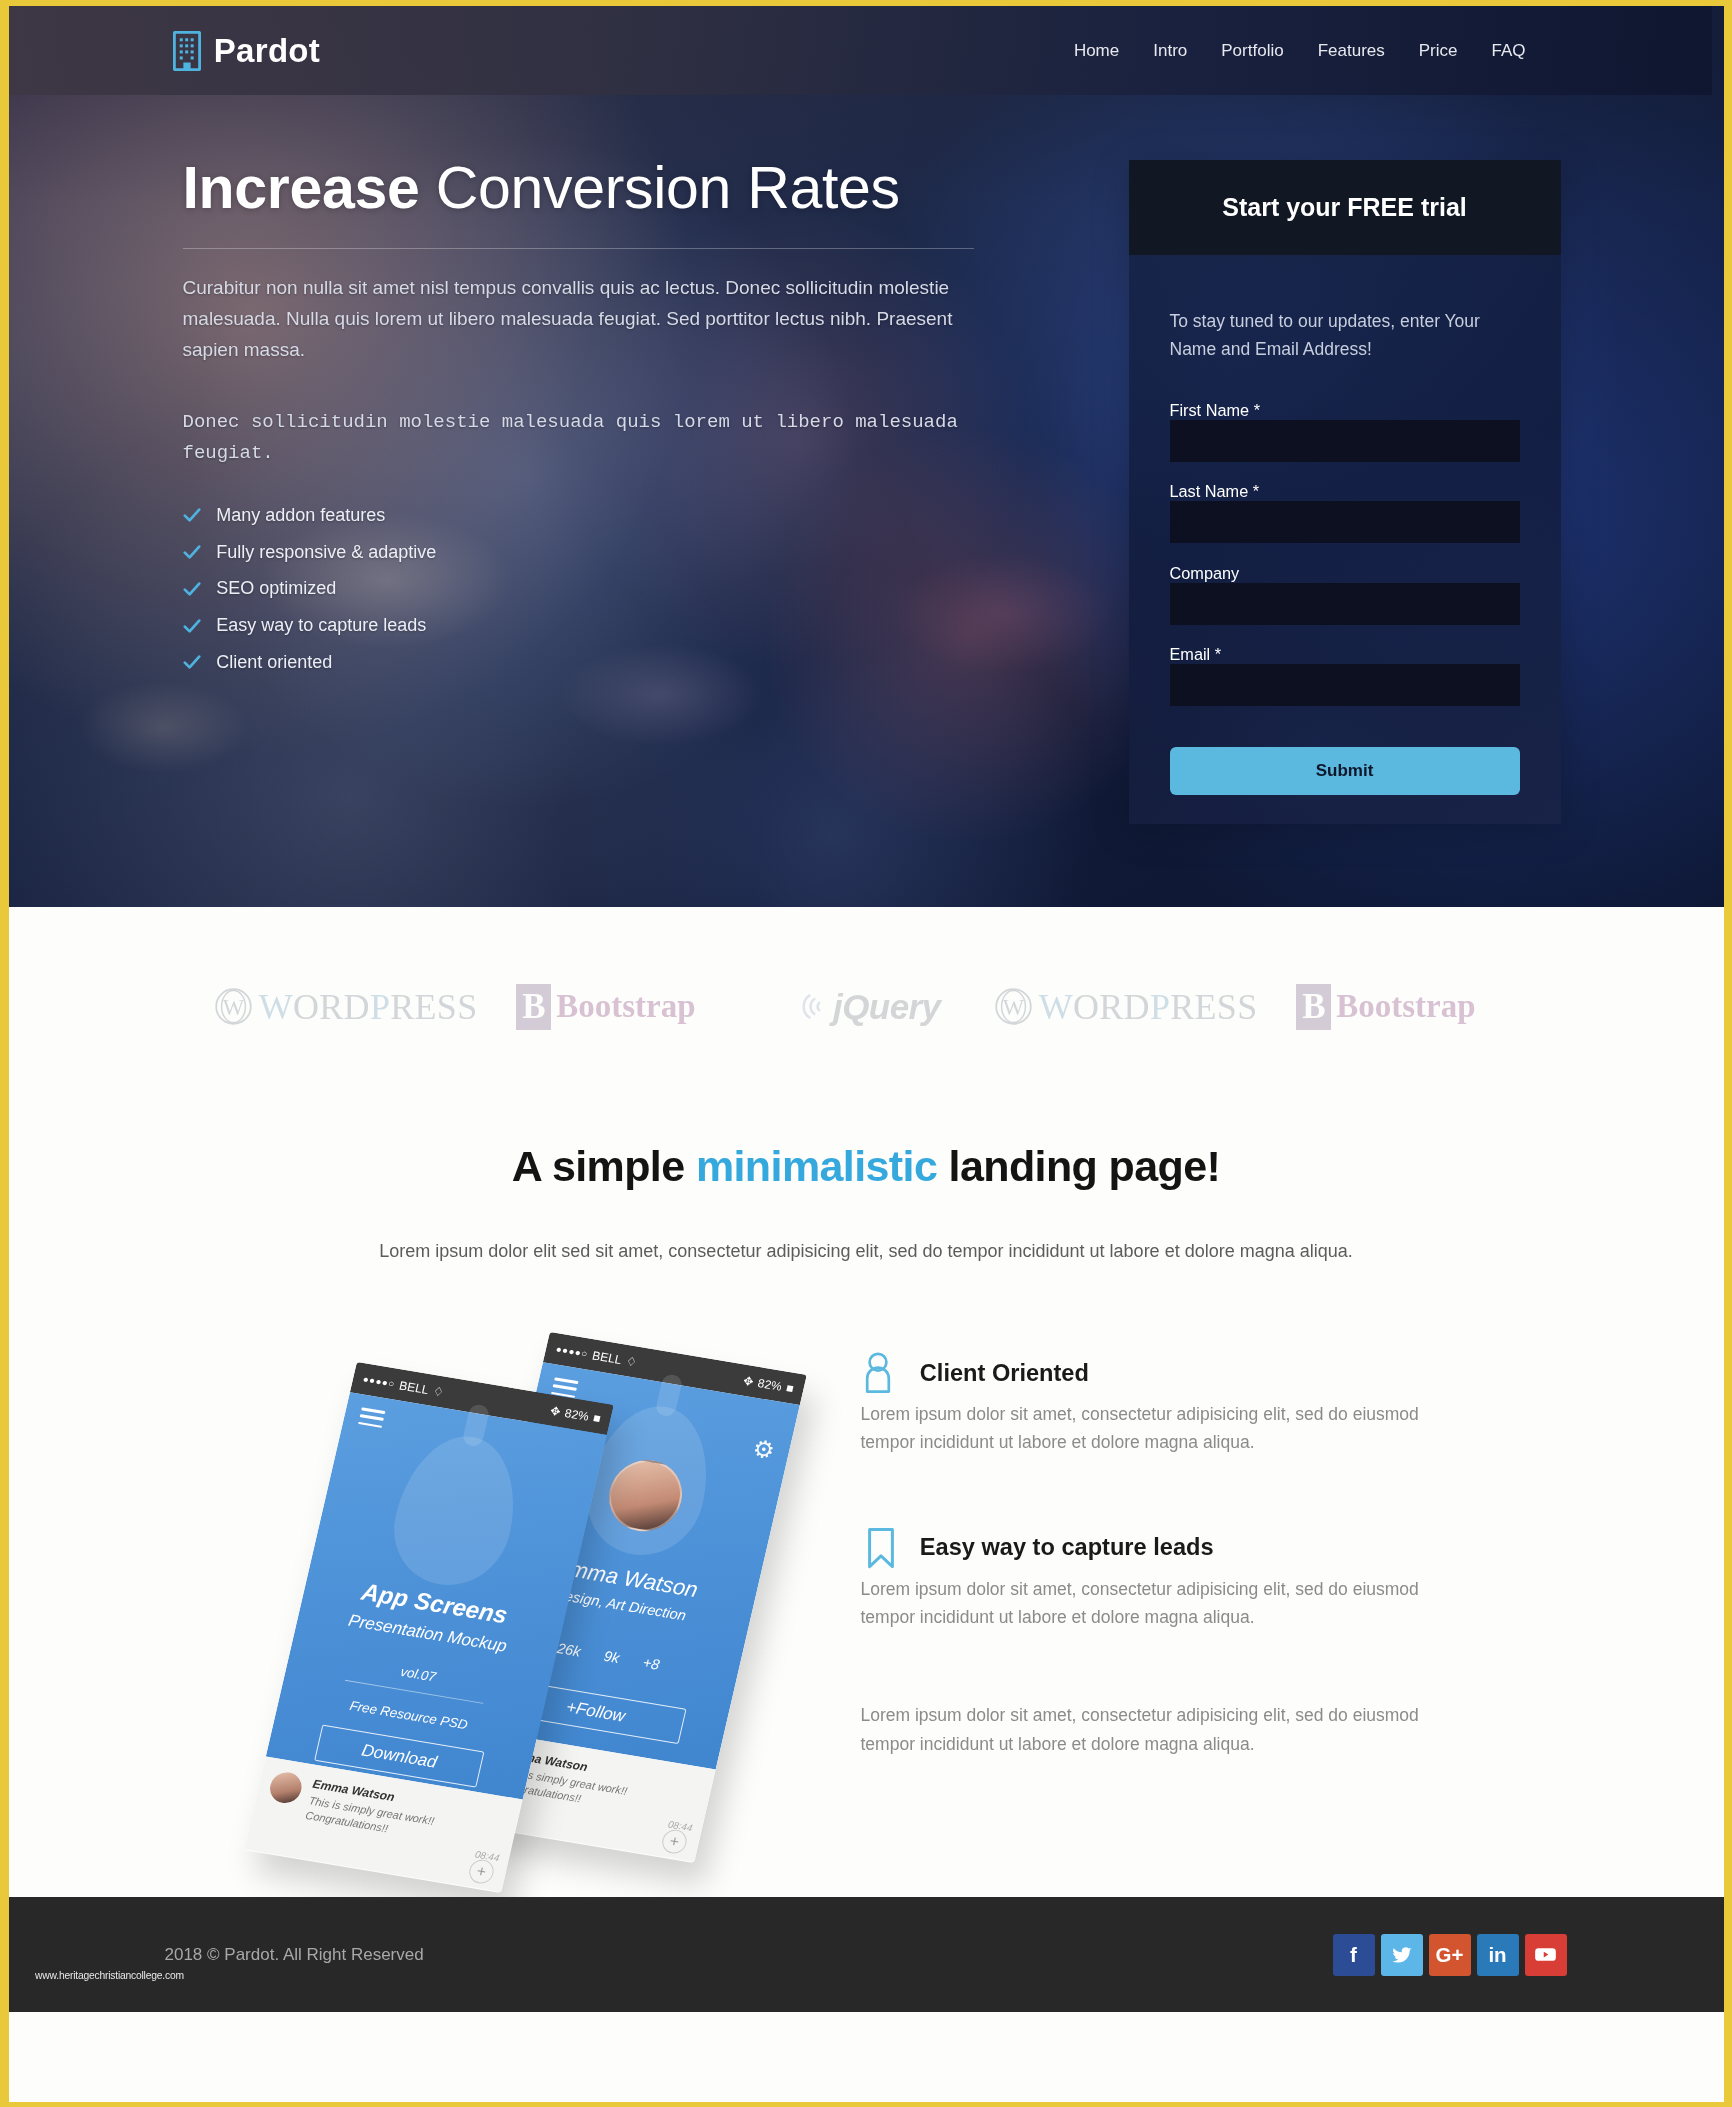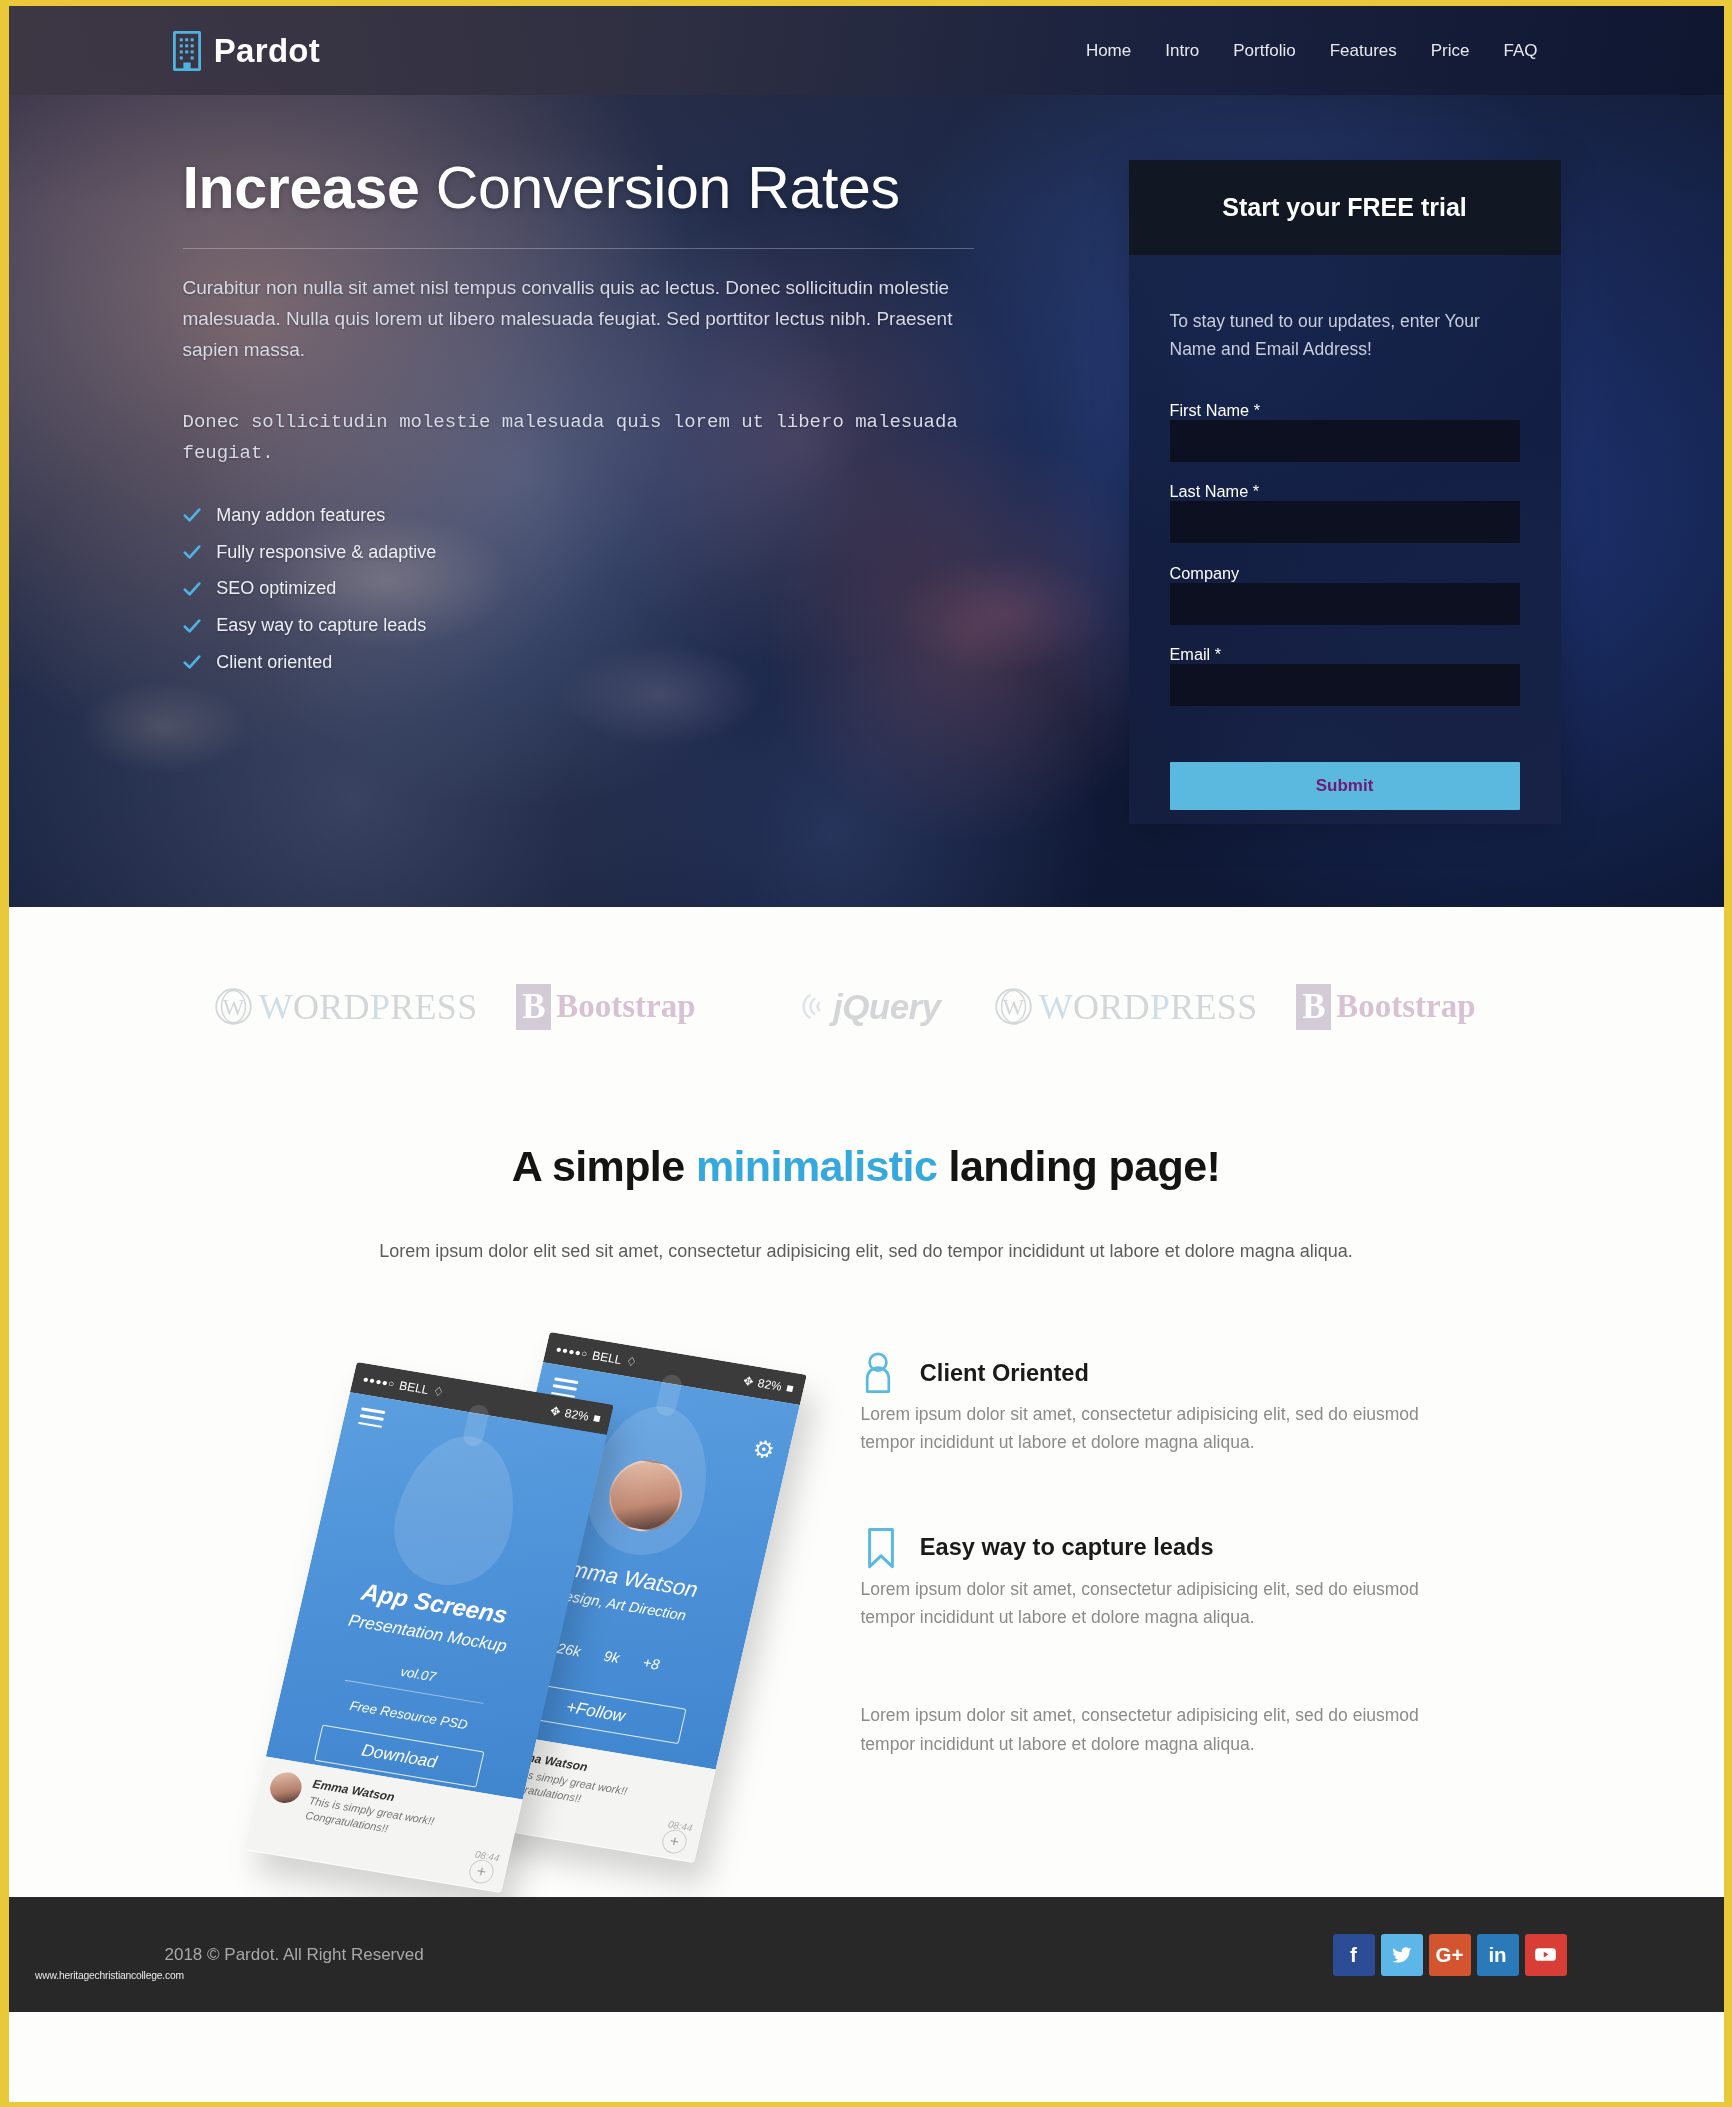--- a/index.html
+++ b/index.html
@@ -49,21 +49,21 @@
       radial-gradient(ellipse 193px 109px at 76% 80%, rgba(60,90,180,0.28), rgba(60,90,180,0) 70%),
       radial-gradient(ellipse 121px 66px at 9% 78%, rgba(240,210,190,0.18), rgba(240,210,190,0) 70%);
   }
   .hero-vignette {
     position: absolute; inset: 0;
     background: linear-gradient(to bottom, rgba(10,14,30,0.25) 0, rgba(10,14,30,0) 22%, rgba(10,14,30,0.12) 100%);
   }
 
   
   .navbar {
-    position: absolute; left: 0; top: 0; right: 0;
+    position: absolute; left: 0; top: 0; right: 12px;
     height: 89px;
     background: linear-gradient(100deg, rgba(62,55,68,0.96) 0%, rgba(48,48,66,0.95) 36%, rgba(25,33,62,0.96) 68%, rgba(14,22,48,0.97) 100%);
     display: flex; align-items: center;
     z-index: 5;
   }
   .brand {
     display: flex; align-items: center; gap: 13.3px;
     margin-left: 164px;
   }
   .brand-icon { width: 28px; height: 40px; display: block; }
@@ -138,23 +138,23 @@
   }
   .field-input {
     width: 350px; height: 42px;
     background: #0c1020;
     border: none; outline: none;
     margin-bottom: 20.5px;
     display: block;
   }
   .submit-btn {
     width: 350px; height: 48px;
-    margin-top: 35px;
-    background: #5bb9e0; border: none; border-radius: 1px;
-    color: #701a75; font-size: 17px; font-weight: bold;
+    margin-top: 20px;
+    background: #5bb9e0; border: none; border-radius: 6px;
+    color: #0f172a; font-size: 17px; font-weight: bold;
     font-family: "Liberation Sans", sans-serif;
     cursor: pointer;
   }
 
   
   .logo-strip {
     position: relative;
     height: 199px;
     background: #fdfdfb;
     display: flex; align-items: center; justify-content: center;

